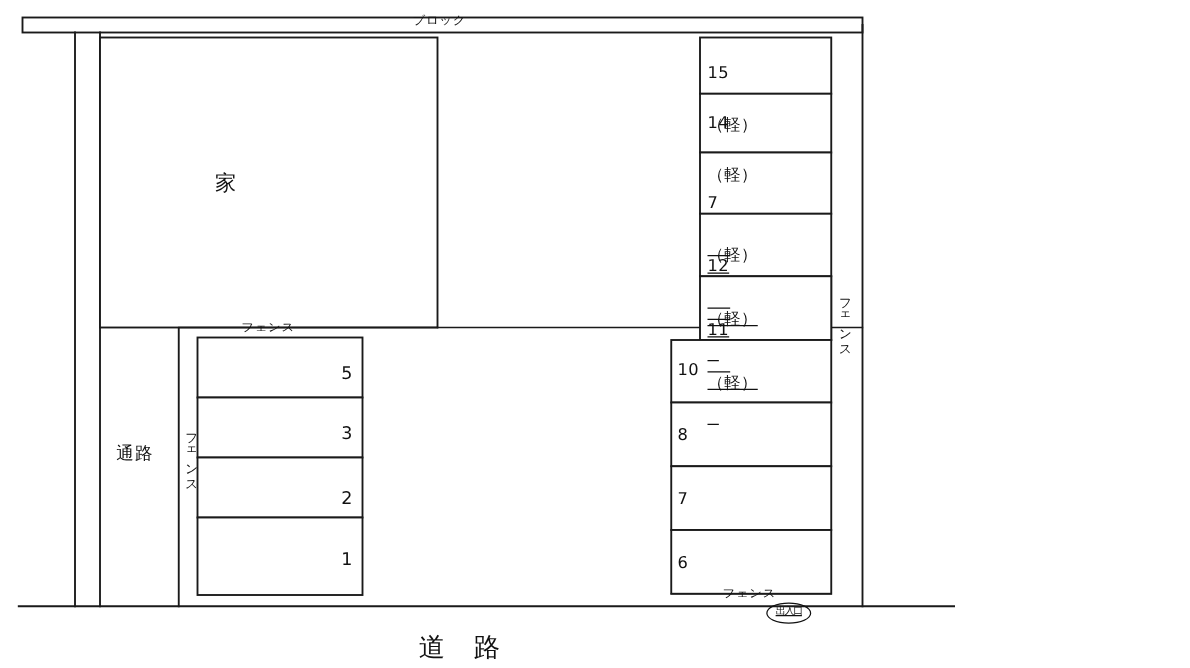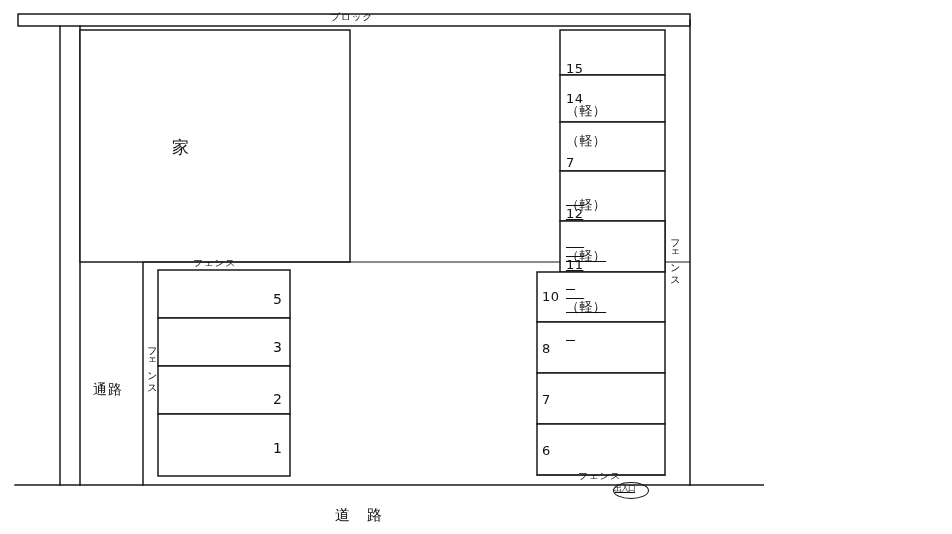--- a/index.html
+++ b/index.html
@@ -59,38 +59,39 @@
   }
   .lbl-kanji-big {
     font-size: 17px;
     letter-spacing: 2px;
   }
   .lbl-kanji-mid {
     font-size: 14px;
     letter-spacing: 1px;
   }
   .lbl-road {
-    font-size: 15px;
+    font-size: 21px;
     letter-spacing: 1px;
   }
   .lbl-kana-small {
     font-size: 10px;
     letter-spacing: 0.5px;
     transform: scaleY(0.92);
   }
   .lbl-vert {
     font-size: 10px;
     writing-mode: vertical-rl;
     text-orientation: upright;
     letter-spacing: 1px;
   }
   .gate-mark {
     position: absolute;
     font-size: 8px;
     color: #111;
+    text-align: center;
     line-height: 11px;
     letter-spacing: -1px;
     border: 1.4px solid #111;
     border-radius: 50%;
     overflow: hidden;
     text-decoration: underline;
   }
 </style>
 </head>
 <body>
@@ -155,40 +156,40 @@
       <line class="ln ln-thin" x1="537" y1="475" x2="665" y2="475"></line>
     </g>
   </svg>
 
   <div class="lbl lbl-kana-small" style="left:330px; top:12px;">ブロック</div>
 
   <div class="lbl lbl-kanji-big" style="left:172px; top:138px;">家</div>
 
   <div class="lbl lbl-kanji-big" style="left:812px; top:199px;">家</div>
 
-  <div class="lbl lbl-kanji-mid" style="left:93px; top:382px;">通路</div>
+  <div class="lbl lbl-kanji-mid" style="left:93px; top:356px;">通路</div>
 
   <div class="lbl lbl-kana-small" style="left:193px; top:258px;">フェンス</div>
 
   <div class="lbl lbl-vert" style="left:146px; top:340px;">フェンス</div>
 
   <div class="lbl lbl-vert" style="left:669px; top:232px;">フェンス</div>
 
   <div class="lbl lbl-kana-small" style="left:578px; top:471px;">フェンス</div>
 
   <div class="gate-mark" style="left:613px; top:482px; width:34px; height:15px;">出入口</div>
 
   <div class="lbl lbl-road" style="left:335px; top:507px;">道　路</div>
 
   <div class="lbl lbl-stall-right" style="left:230px; top:292px; width:52px;">5</div>
   <div class="lbl lbl-stall-right" style="left:230px; top:340px; width:52px;">3</div>
   <div class="lbl lbl-stall-right" style="left:230px; top:392px; width:52px;">2</div>
   <div class="lbl lbl-stall-right" style="left:230px; top:441px; width:52px;">1</div>
 
-  <div class="lbl lbl-stall" style="left:566px; top:34px;">
+  <div class="lbl lbl-stall" style="left:566px; top:24px;">
     <span class="lbl-stall-num">15</span>
     <span class="lbl-stall-kei">（軽）</span>
   </div>
 
   <div class="lbl lbl-stall" style="left:566px; top:64px;">
     <span class="lbl-stall-num">14</span>
     <span class="lbl-stall-kei">（軽）</span>
   </div>
 
   <div class="lbl lbl-stall" style="left:566px; top:128px;">

